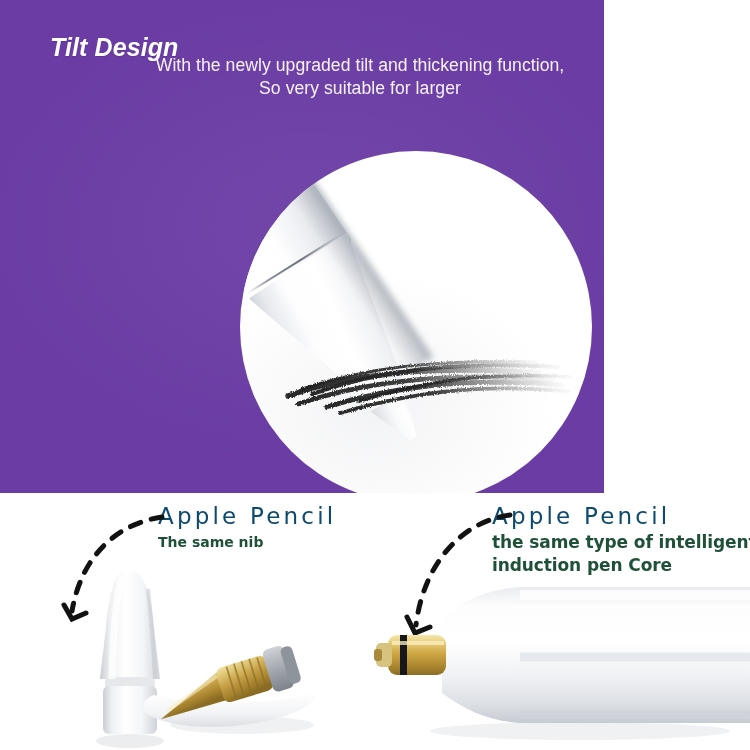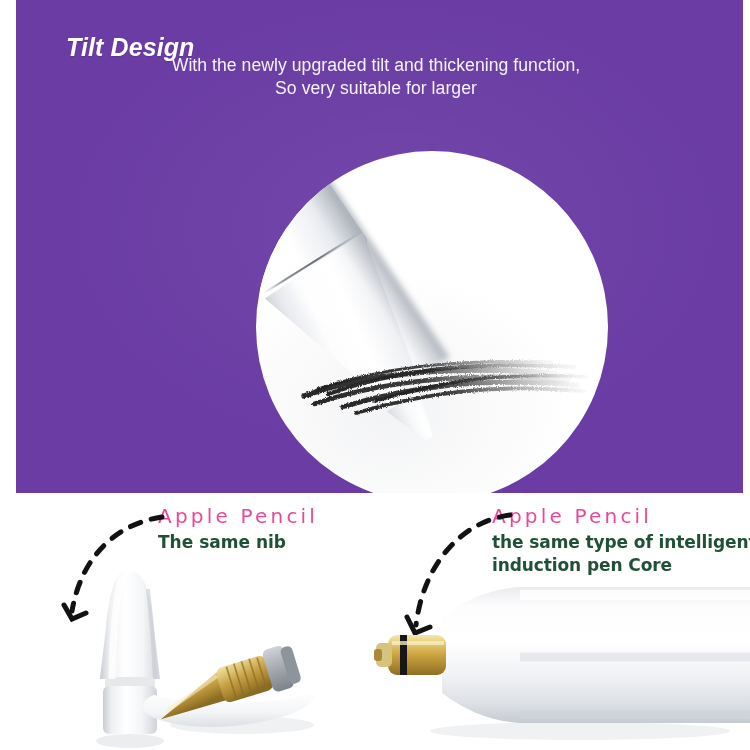--- a/index.html
+++ b/index.html
@@ -14,23 +14,23 @@
     height: 750px;
     overflow: hidden;
     background: #ffffff;
     font-family: "Liberation Sans", sans-serif;
     -webkit-font-smoothing: antialiased;
   }
 
   
   .purple-panel {
     position: absolute;
-    left: 16px;
+    left: 0;
     top: 0;
-    width: 727px;
+    width: 604px;
     height: 493px;
     background: #6A3CA4;
     overflow: hidden;
   }
   .purple-panel .panel-sheen {
     position: absolute;
     inset: 0;
     background:
       radial-gradient(ellipse 520px 360px at 52% 46%,
         rgba(255,255,255,0.055) 0%, rgba(255,255,255,0) 68%);
@@ -172,29 +172,29 @@
     background: #ffffff;
     overflow: hidden;
   }
 
   .callout { position: absolute; }
   .callout-left  { left: 158px; top: 11px; }
   .callout-right { left: 492px; top: 11px; }
 
   .brand-hand {
     font-family: "DejaVu Sans", sans-serif;
-    font-size: 20px;
+    font-size: 23px;
     letter-spacing: 3.2px;
-    color: #ec4899;
+    color: #0c4a6e;
     white-space: nowrap;
     line-height: 24px;
   }
   .claim {
     font-family: "DejaVu Sans", sans-serif;
-    font-size: 17px;
+    font-size: 14px;
     font-weight: bold;
     color: #1f5138;
     line-height: 23px;
     margin-top: 3px;
     white-space: nowrap;
   }
   .claim.small {
     font-size: 17px;
     letter-spacing: -0.1px;
   }

